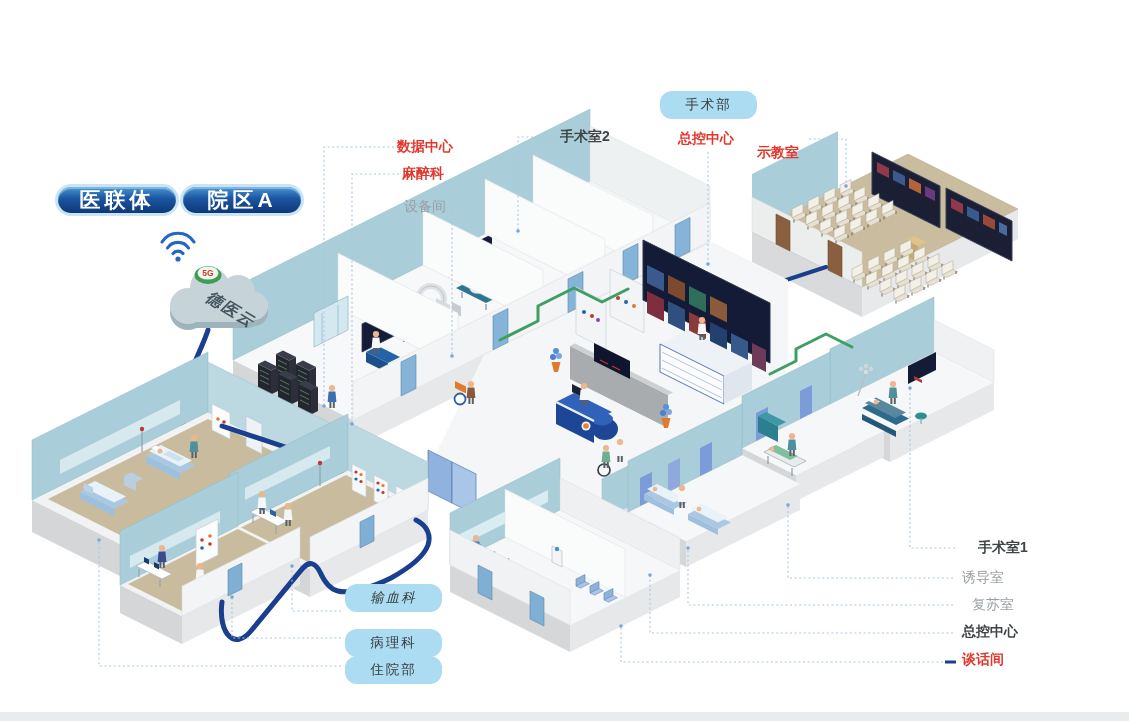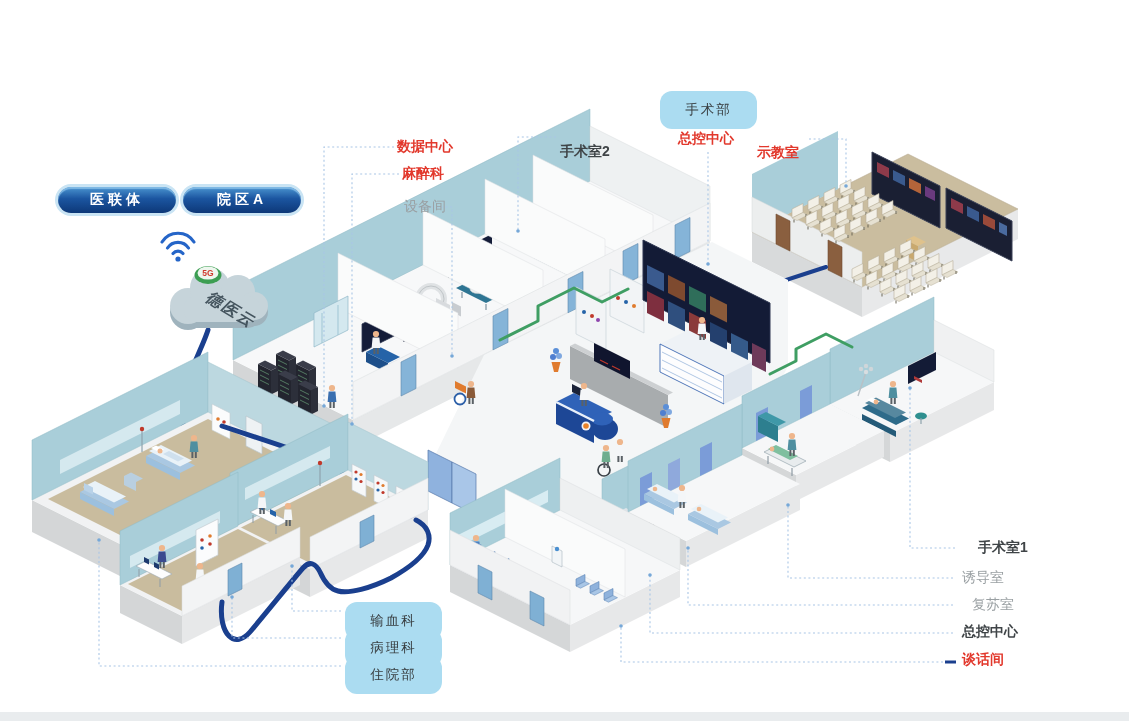--- a/index.html
+++ b/index.html
@@ -1,26 +1,26 @@
 <!DOCTYPE html>
 <html><head>
 <meta charset="utf-8">
 <style>
   html,body{margin:0;padding:0;background:#fff;}
   .stage{position:relative;width:1129px;height:721px;background:#ffffff;overflow:hidden;
          font-family:"Liberation Sans","DejaVu Sans",sans-serif;}
   svg{position:absolute;left:0;top:0;}
   .lab{position:absolute;font-size:14px;font-weight:bold;white-space:nowrap;line-height:1;}
   .red{color:#e2382c;} .dark{color:#3f4447;} .gray{color:#9aa0a3;font-weight:normal;}
-  .pill-light{position:absolute;width:97px;height:38px;border-radius:12px;background:#abdcf1;
+  .pill-light{position:absolute;width:97px;height:28px;border-radius:12px;background:#abdcf1;
       color:#373c3f;font-size:13.5px;display:flex;align-items:center;justify-content:center;letter-spacing:2px;}
   .pill-dark{position:absolute;width:118px;height:26px;border-radius:14px;
       background:linear-gradient(180deg,#4a94d0 0%,#1b55a0 45%,#0d3878 100%);
       box-shadow:0 0 0 3px #c9e4f4, inset 0 2px 1px #7fb8e4;
-      color:#fff;font-weight:bold;font-size:14px;letter-spacing:4px;
+      color:#fff;font-weight:bold;font-size:21px;letter-spacing:4px;
       display:flex;align-items:center;justify-content:center;}
 </style>
 </head>
 <body>
 
 <div class="stage">
 <svg width="1129" height="721" viewBox="0 0 1129 721">
 <defs>
   <g id="chair">
           <path d="M0 0 l11 -5.5 v-9 l-11 5.5 z" fill="#f3f0e7" stroke="#b8b09a" stroke-width="0.6"></path>
@@ -523,30 +523,30 @@
     <ellipse cx="60" cy="15" rx="10.5" ry="6.6" fill="#eef6ee"></ellipse>
     <text x="60" y="18" text-anchor="middle" font-size="8.5" font-weight="bold" fill="#d03a2e">5G</text>
   </g>
 </g>
 </svg>
 
 <div class="pill-dark" style="left:58px;top:187px;">医联体</div>
 <div class="pill-dark" style="left:183px;top:187px;">院区A</div>
 <div class="pill-light" style="left:660px;top:91px;">手术部</div>
 
-<div class="lab dark" style="left:560px;top:144px;">手术室2</div>
+<div class="lab dark" style="left:560px;top:129px;">手术室2</div>
 <div class="lab red" style="left:678px;top:131px;">总控中心</div>
 <div class="lab red" style="left:757px;top:131px;margin-top:14px;">示教室</div>
 
 <div class="lab red" style="left:397px;top:139px;">数据中心</div>
 <div class="lab red" style="left:402px;top:166px;">麻醉科</div>
 <div class="lab gray" style="left:404px;top:199px;">设备间</div>
 
 <div class="lab dark" style="left:962px;top:540px;margin-left:16px;">手术室1</div>
 <div class="lab gray" style="left:962px;top:570px;">诱导室</div>
 <div class="lab gray" style="left:972px;top:597px;">复苏室</div>
 <div class="lab dark" style="left:962px;top:624px;">总控中心</div>
 <div class="lab red" style="left:962px;top:652px;">谈话间</div>
 
-<div class="pill-light" style="left:345px;top:602px;">输血科</div>
+<div class="pill-light" style="left:345px;top:584px;font-style:italic;">输血科</div>
 <div class="pill-light" style="left:345px;top:629px;">病理科</div>
 <div class="pill-light" style="left:345px;top:656px;">住院部</div>
 </div>
 
 </body></html>

